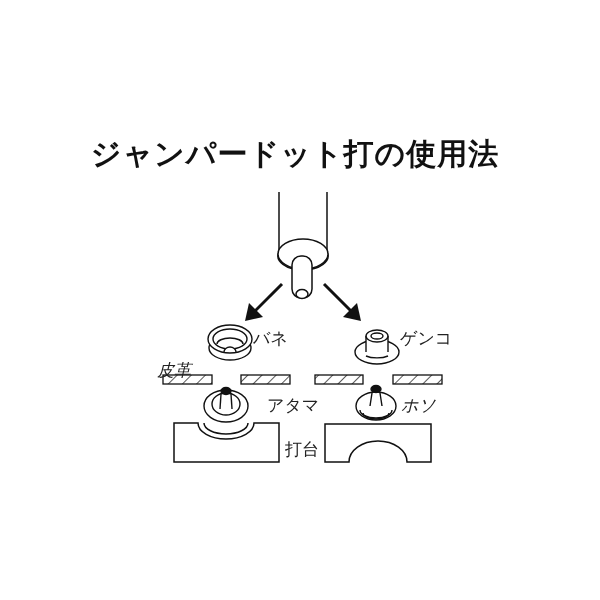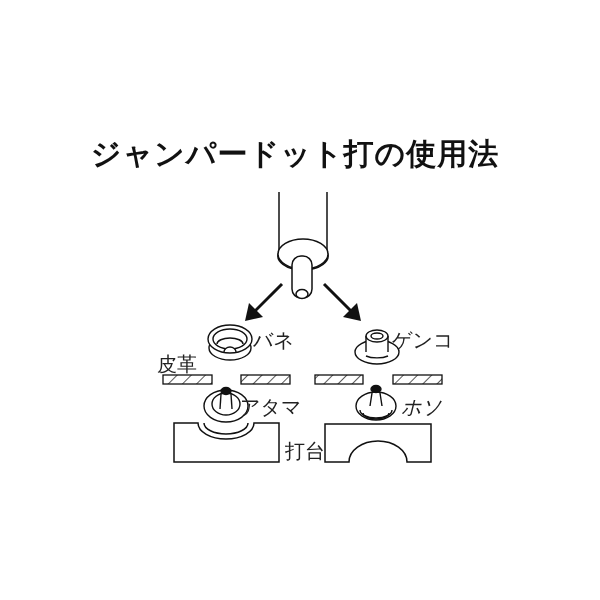--- a/index.html
+++ b/index.html
@@ -1,21 +1,21 @@
 <!DOCTYPE html>
 <html><head>
   <meta charset="utf-8">
   <style>
     html, body { margin: 0; padding: 0; background: #ffffff; }
     body { width: 600px; height: 600px; position: relative; overflow: hidden; font-family: "DejaVu Sans", sans-serif; }
     .title {
       position: absolute; left: 0; top: 134px; width: 590px; text-align: center;
       font-size: 30px; font-weight: bold; color: #111; letter-spacing: 1px;
     }
-    .lbl { position: absolute; font-size: 20px; color: #222; line-height: 1; white-space: nowrap; }
+    .lbl { position: absolute; font-size: 17px; color: #222; line-height: 1; white-space: nowrap; }
     svg.diagram { position: absolute; left: 0; top: 0; }
   </style>
 </head>
 <body>
 
 <div class="title">ジャンパードット打の使用法</div>
 
 <svg class="diagram" width="600" height="600" viewBox="0 0 600 600">
   <defs>
     <pattern id="hatch" patternUnits="userSpaceOnUse" width="10" height="10" patternTransform="rotate(45)">
@@ -90,17 +90,17 @@
     <path d="M174,423 L198,423 A28,16 0 0,0 254,423 L279,423 L279,462 L174,462 Z"></path>
     <path d="M204,423 A22,11 0 0,0 248,423" fill="none"></path>
   </g>
 
   <g fill="#fff" stroke="#111" stroke-width="1.5">
     <path d="M325,424 L431,424 L431,462 L407,462 A29,21 0 0,0 349,462 L325,462 Z"></path>
   </g>
 </svg>
 
 <div class="lbl" style="left:253px; top:330px;">バネ</div>
-<div class="lbl" style="left:157px; top:354px;">皮革</div>
-<div class="lbl" style="left:392px; top:330px;">ゲンコ</div>
-<div class="lbl" style="left:240px; top:397px;">アタマ</div>
+<div class="lbl" style="left:157px; top:362px;font-style:italic;">皮革</div>
+<div class="lbl" style="left:400px; top:330px;">ゲンコ</div>
+<div class="lbl" style="left:267px; top:397px;">アタマ</div>
 <div class="lbl" style="left:401px; top:397px;font-style:italic;">ホソ</div>
 <div class="lbl" style="left:285px; top:441px;text-align:right;">打台</div>
 
 </body></html>

